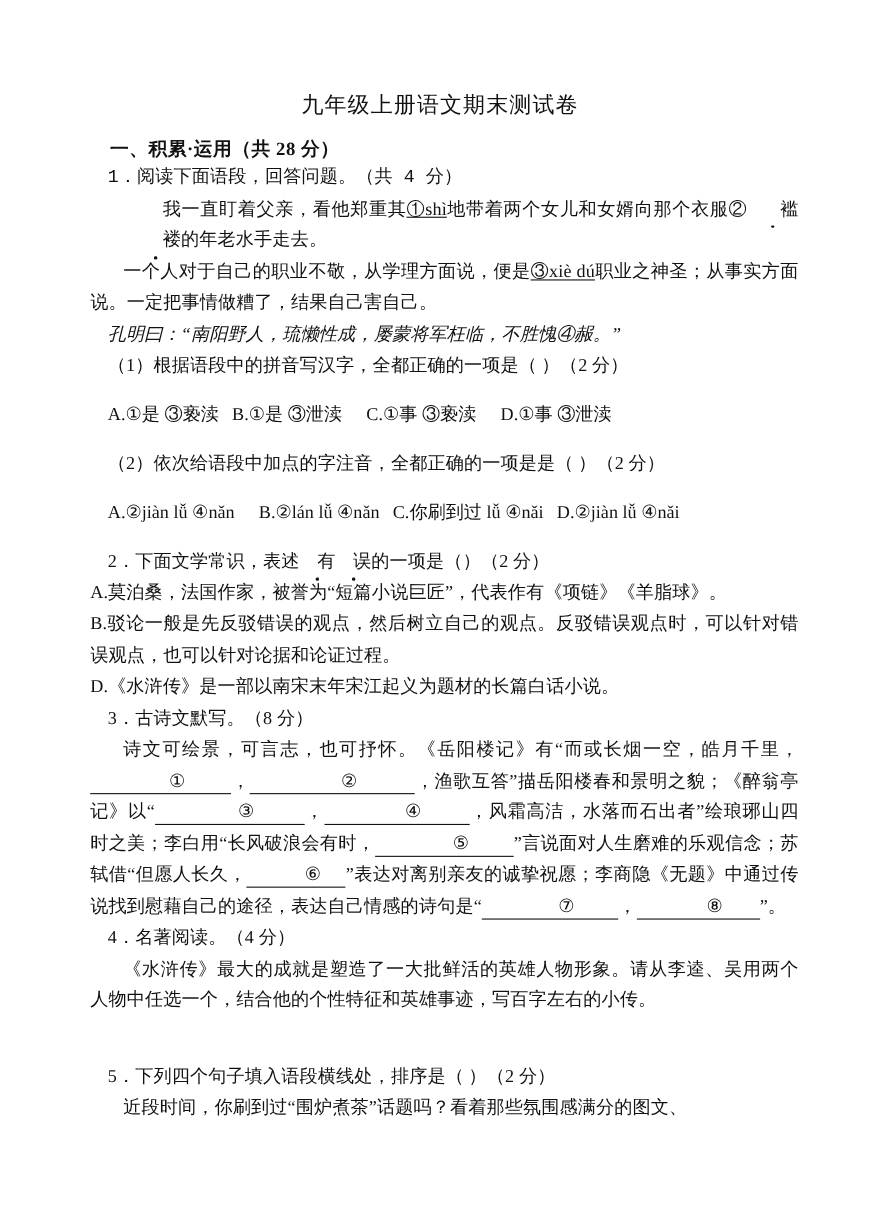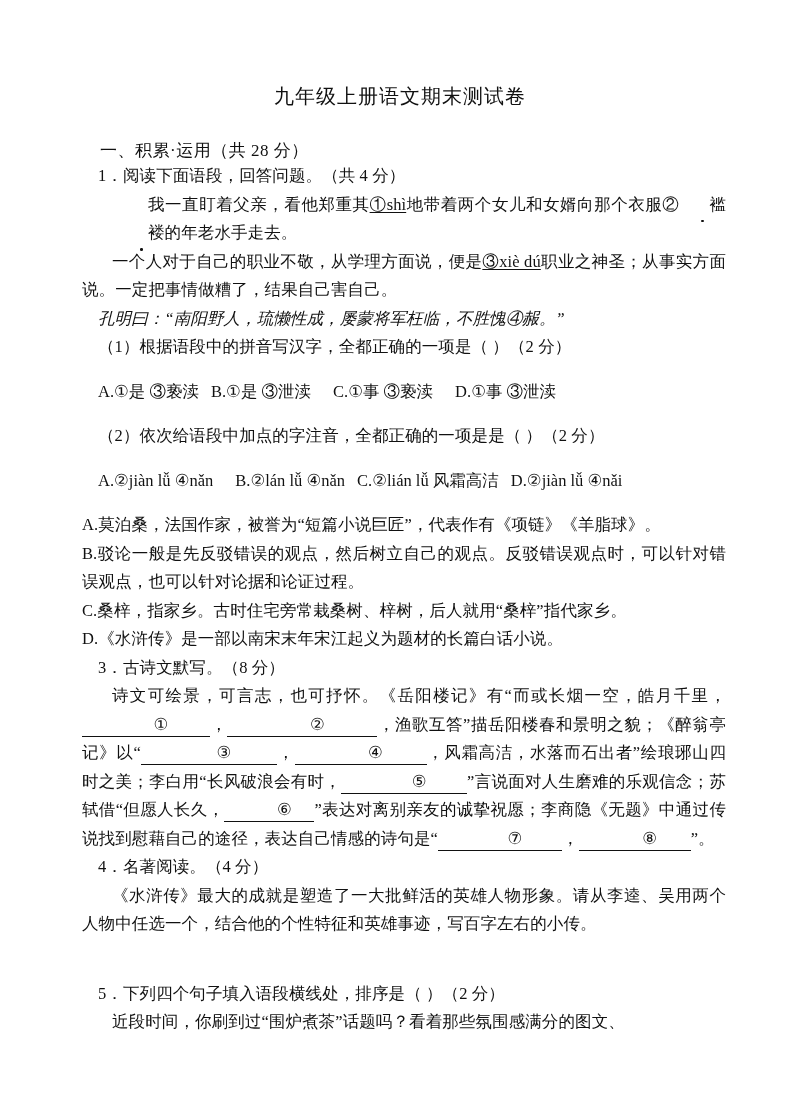--- a/index.html
+++ b/index.html
@@ -32,36 +32,36 @@
     line-height: 1.4;
   }
   .content {
     margin: 0 auto;
     width: 652px;
     padding-left: 8px;
     box-sizing: border-box;
   }
   .sec-head {
     font-size: 17px;
-    font-weight: normal;
-    margin-top: 29px;
+    font-weight: bold;
+    margin-top: 14px;
     text-indent: 18px;
     letter-spacing: 0.5px;
   }
   p.line {
     font-size: 16.5px;
     line-height: 28.5px;
     margin: 0;
     text-align: justify;
     letter-spacing: 0.1px;
   }
   p.indent  { text-indent: 30px; }
   p.indent1 { text-indent: 16px; }
   p.noind   { text-indent: 0; }
-  .q-num { letter-spacing: 0.5px; }
+  .q-num { letter-spacing: 0.5px; font-family: Liberation Mono, monospace; }
   .u { text-decoration: underline; text-underline-offset: 2px; }
   .dot-char {
     position: relative;
     display: inline-block;
   }
   .dot-char::after {
     content: "";
     position: absolute;
     left: 50%;
     bottom: -3px;
@@ -109,26 +109,26 @@
     <p class="line" style="text-indent:30px;"><span>一个人对于自己的职业不敬，从学理方面说，便是</span><span class="u">③xiè dú</span><span>职业之神圣；从事实方面说。一定把事情做糟了，结果自己害自己。</span></p>
 
     <p class="line" style="text-indent:16px;font-style:italic;">孔明曰：“南阳野人，琉懒性成，屡蒙将军枉临，不胜愧④赧。”</p>
 
     <p class="line" style="text-indent:16px;">（1）根据语段中的拼音写汉字，全都正确的一项是（    ）（2 分）</p>
 
     <p class="opt-row"><span>A.①是 ③亵渎</span><span class="sp"></span><span>B.①是 ③泄渎</span><span class="sp-lg"></span><span>C.①事 ③亵渎</span><span class="sp-lg"></span><span>D.①事 ③泄渎</span></p>
 
     <p class="line" style="text-indent:16px;">（2）依次给语段中加点的字注音，全都正确的一项是是（    ）（2 分）</p>
 
-    <p class="opt-row"><span>A.②jiàn lǚ ④nǎn</span><span class="sp-lg"></span><span>B.②lán lǚ ④nǎn</span><span class="sp"></span><span>C.②lián lǚ 风霜高洁</span><span class="sp"></span><span>D.②jiàn lǚ ④nǎi</span></p>
+    <p class="opt-row"><span>A.②jiàn lǚ ④nǎn</span><span class="sp-lg"></span><span>B.②lán lǚ ④nǎn</span><span class="sp"></span><span>C.你刷到过 lǚ ④nǎi</span><span class="sp"></span><span>D.②jiàn lǚ ④nǎi</span></p>
 
+    <p class="line" style="text-indent:16px;"><span>2．下面文学常识，表述</span><span><span class="dot-char">有</span><span class="dot-char">误</span></span><span>的一项是（）（2 分）</span></p>
 
     <p class="line noind">A.莫泊桑，法国作家，被誉为“短篇小说巨匠”，代表作有《项链》《羊脂球》。</p>
     <p class="line noind">B.驳论一般是先反驳错误的观点，然后树立自己的观点。反驳错误观点时，可以针对错误观点，也可以针对论据和论证过程。</p>
-    <p class="line noind">C.桑梓，指家乡。古时住宅旁常栽桑树、梓树，后人就用“桑梓”指代家乡。</p>
     <p class="line noind">D.《水浒传》是一部以南宋末年宋江起义为题材的长篇白话小说。</p>
 
     <p class="line" style="text-indent:16px;">3．古诗文默写。（8 分）</p>
 
     <p class="line" style="text-indent:30px;"><span>诗文可绘景，可言志，也可抒怀。《岳阳楼记》有“而或长烟一空，皓月千里，</span><span class="blank w1">①</span><span>，</span><span class="blank w2">②</span><span>，渔歌互答”描岳阳楼春和景明之貌；《醉翁亭记》以“</span><span class="blank w3">③</span><span>，</span><span class="blank w4">④</span><span>，风霜高洁，水落而石出者”绘琅琊山四时之美；李白用“长风破浪会有时，</span><span class="blank w5">⑤</span><span>”言说面对人生磨难的乐观信念；苏轼借“但愿人长久，</span><span class="blank w6">⑥</span><span>”表达对离别亲友的诚挚祝愿；李商隐《无题》中通过传说找到慰藉自己的途径，表达自己情感的诗句是“</span><span class="blank w7">⑦</span><span>，</span><span class="blank w8">⑧</span><span>”。</span></p>
 
     <p class="line" style="text-indent:16px;font-family:Liberation Serif, serif;">4．名著阅读。（4 分）</p>
     <p class="line" style="text-indent:30px;">《水浒传》最大的成就是塑造了一大批鲜活的英雄人物形象。请从李逵、吴用两个人物中任选一个，结合他的个性特征和英雄事迹，写百字左右的小传。</p>
 
     <p class="line" style="text-indent:16px;margin-top:41px;">5．下列四个句子填入语段横线处，排序是（    ）（2 分）</p>

